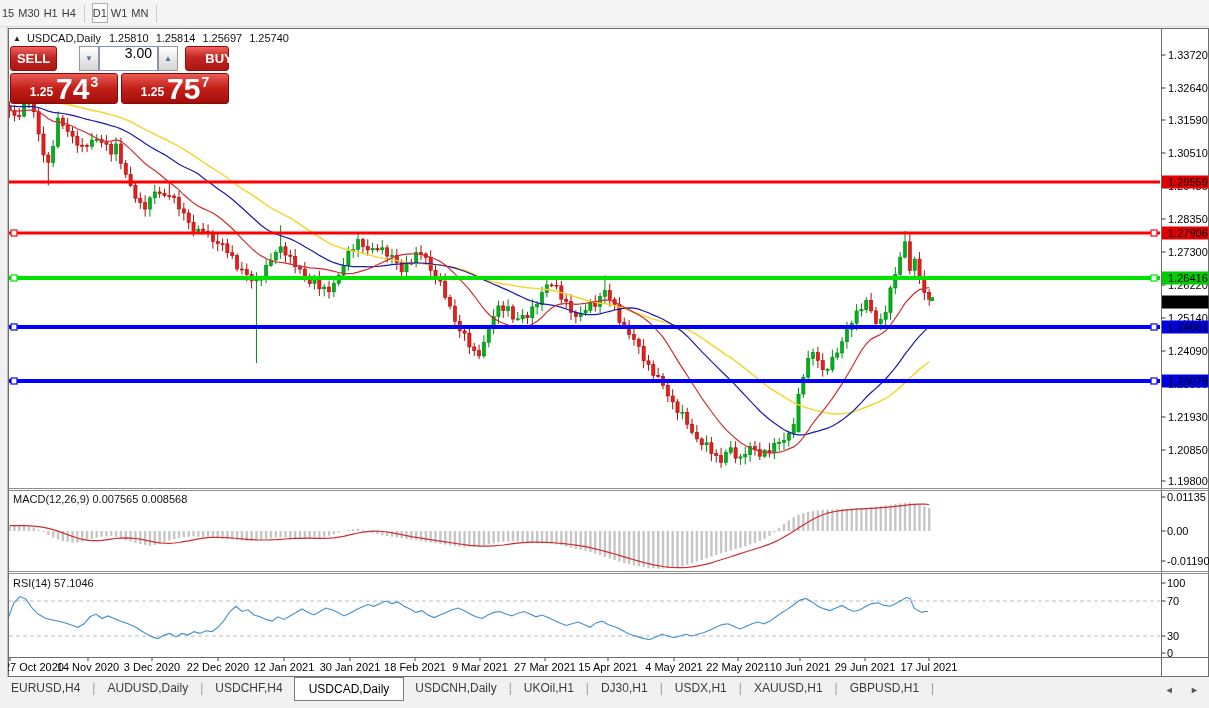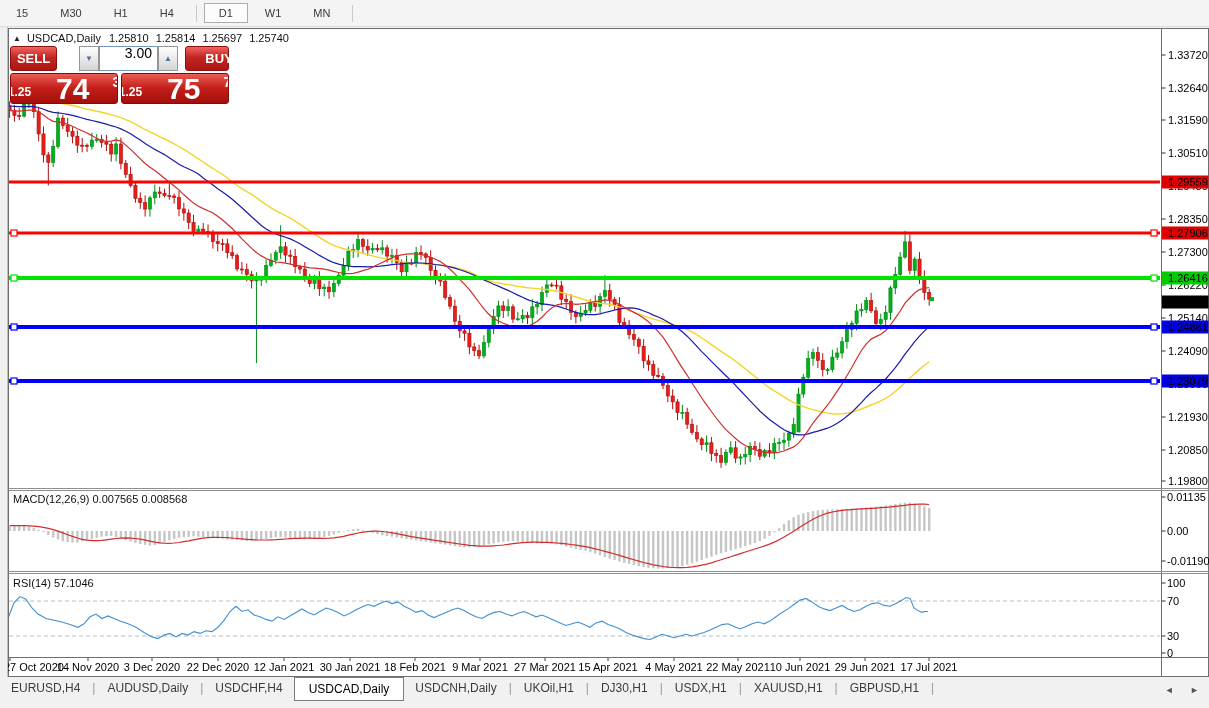--- a/index.html
+++ b/index.html
@@ -1,20 +1,20 @@
 <!DOCTYPE html>
 <html><head>
 <meta charset="utf-8">
 <style>
   html,body{margin:0;padding:0;width:1209px;height:708px;overflow:hidden;
     background:#f0f0f0;font-family:"Liberation Sans",sans-serif;position:relative;}
   #toolbar{left:0;top:0;width:1209px;height:27px;background:#f4f4f4;
     border-bottom:1px solid #dcdcdc;display:flex;align-items:center;
     font-size:11px;color:#3a3a3a;box-sizing:border-box;position:absolute;z-index:5;}
-  .tf{padding:3px 14px;margin:0 1px;border:1px solid transparent;white-space:nowrap;}
+  .tf{padding:3px 0;margin:0 1px;border:1px solid transparent;white-space:nowrap;}
   .tf.active{background:#fcfcfc;border-color:#adadad;}
   .tfsep{width:1px;height:17px;background:#c9c9c9;margin:0 6px;}
   #leftstrip{left:0;top:27px;width:8px;height:681px;background:#f0f0f0;
     border-right:1px solid #bdbdbd;box-sizing:border-box;position:absolute;}
   #chart-svg{left:0;top:0;position:absolute;}
   svg text{font-family:"Liberation Sans",sans-serif;font-size:11px;fill:#000;}
   #title{left:13px;top:32px;position:absolute;font-size:11px;color:#101010;
     display:flex;align-items:center;z-index:6;}
   #title .tri{font-size:8px;margin-right:6px;color:#222;}
   #title .sym{margin-right:8px;}
@@ -27,21 +27,21 @@
   .sell{width:52px;margin-right:22px;}
   .buy{width:44px;margin-left:7px;padding-left:24px;}
   .sp{width:22px;background:linear-gradient(#fefefe,#d5d5d5);border:1px solid #979797;
     color:#51729f;font-size:8px;display:flex;align-items:center;justify-content:center;
     box-sizing:border-box;}
   .vol{width:59px;border:1px solid #7596c6;font-size:14px;text-align:right;
     padding:0 5px 12px 0;box-sizing:border-box;font-family:"Liberation Sans",sans-serif;}
   .row2{display:flex;margin-top:2px;height:31px;gap:3px;}
   .pbox{flex:1;background:linear-gradient(#ea5b54,#c31f19 50%,#a30f0b);
     border:1px solid #840a07;border-radius:3px;color:#fff;display:flex;
-    align-items:flex-end;justify-content:center;overflow:hidden;gap:22px;}
+    align-items:flex-end;justify-content:center;overflow:hidden;}
   .psmall{font-size:12px;font-weight:bold;margin:0 3px 4px 0;}
   .pbig{font-size:30px;font-weight:bold;line-height:29px;}
   .psup{font-size:14px;font-weight:bold;margin:0 0 13px 1px;}
   .paneLabel{position:absolute;font-size:11px;color:#101010;z-index:6;}
   #tabs{left:0;top:677px;width:1209px;height:31px;background:#f1f1f1;position:absolute;
     display:flex;align-items:flex-start;font-size:12px;color:#3c3c3c;
     box-sizing:border-box;z-index:5;}
   .tab{padding:4px 11px;white-space:nowrap;}
   .tab.active{background:#fff;border:1px solid #7d7d7d;color:#000;padding:4px 14px;}
   .tabsep{padding:4px 1px;color:#9a9a9a;}

